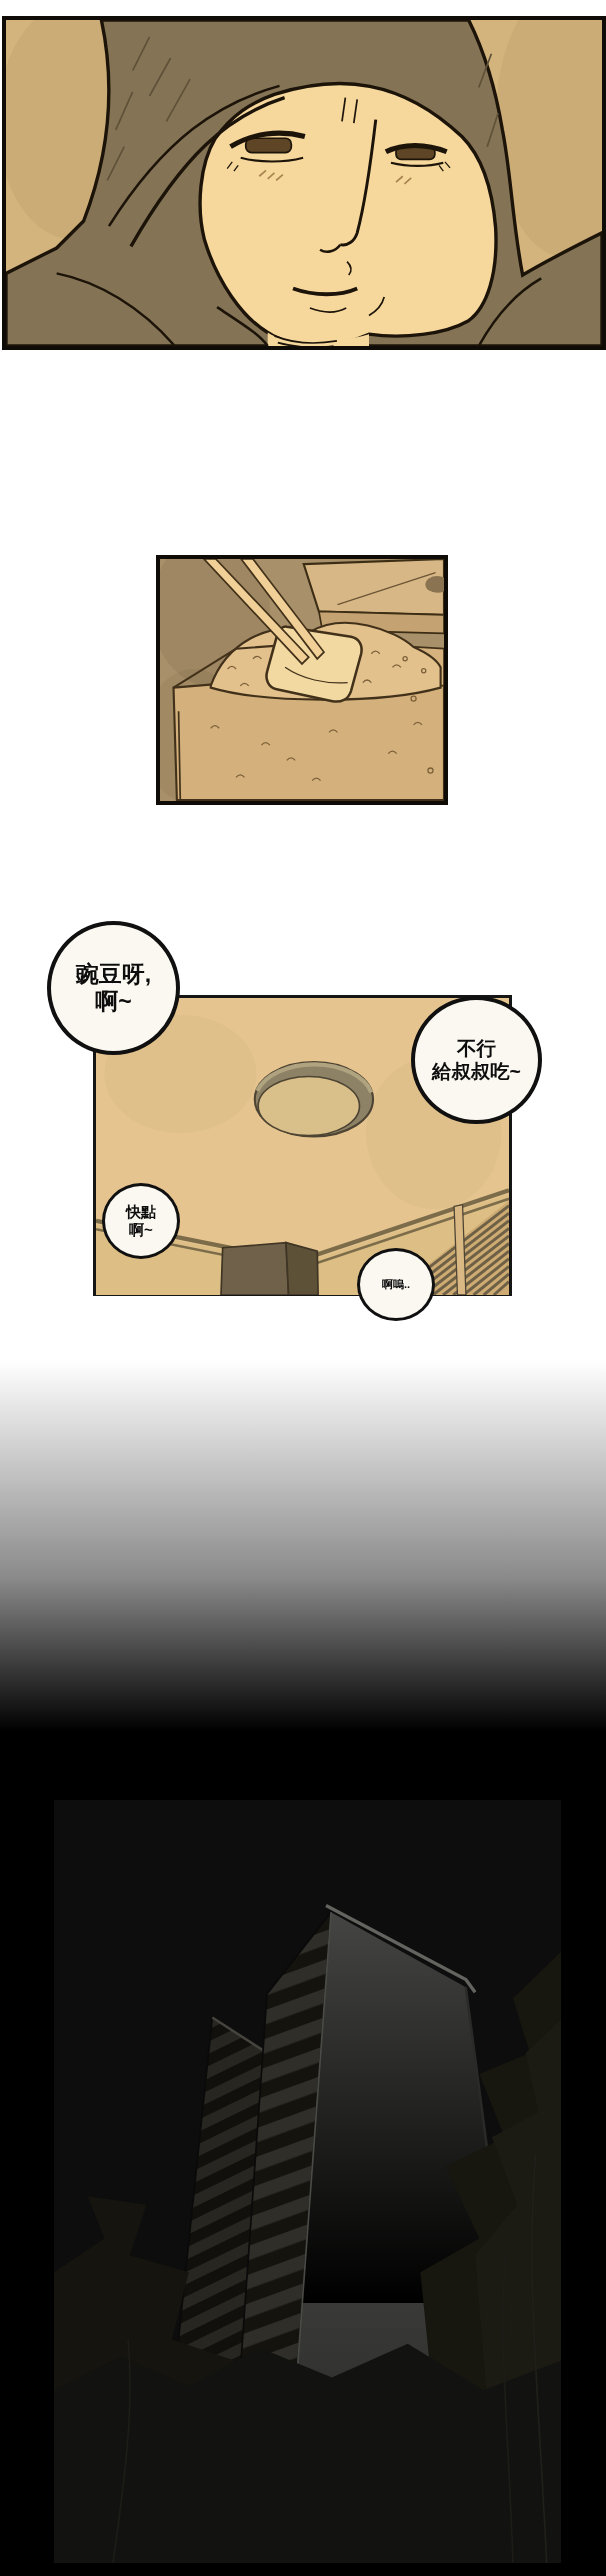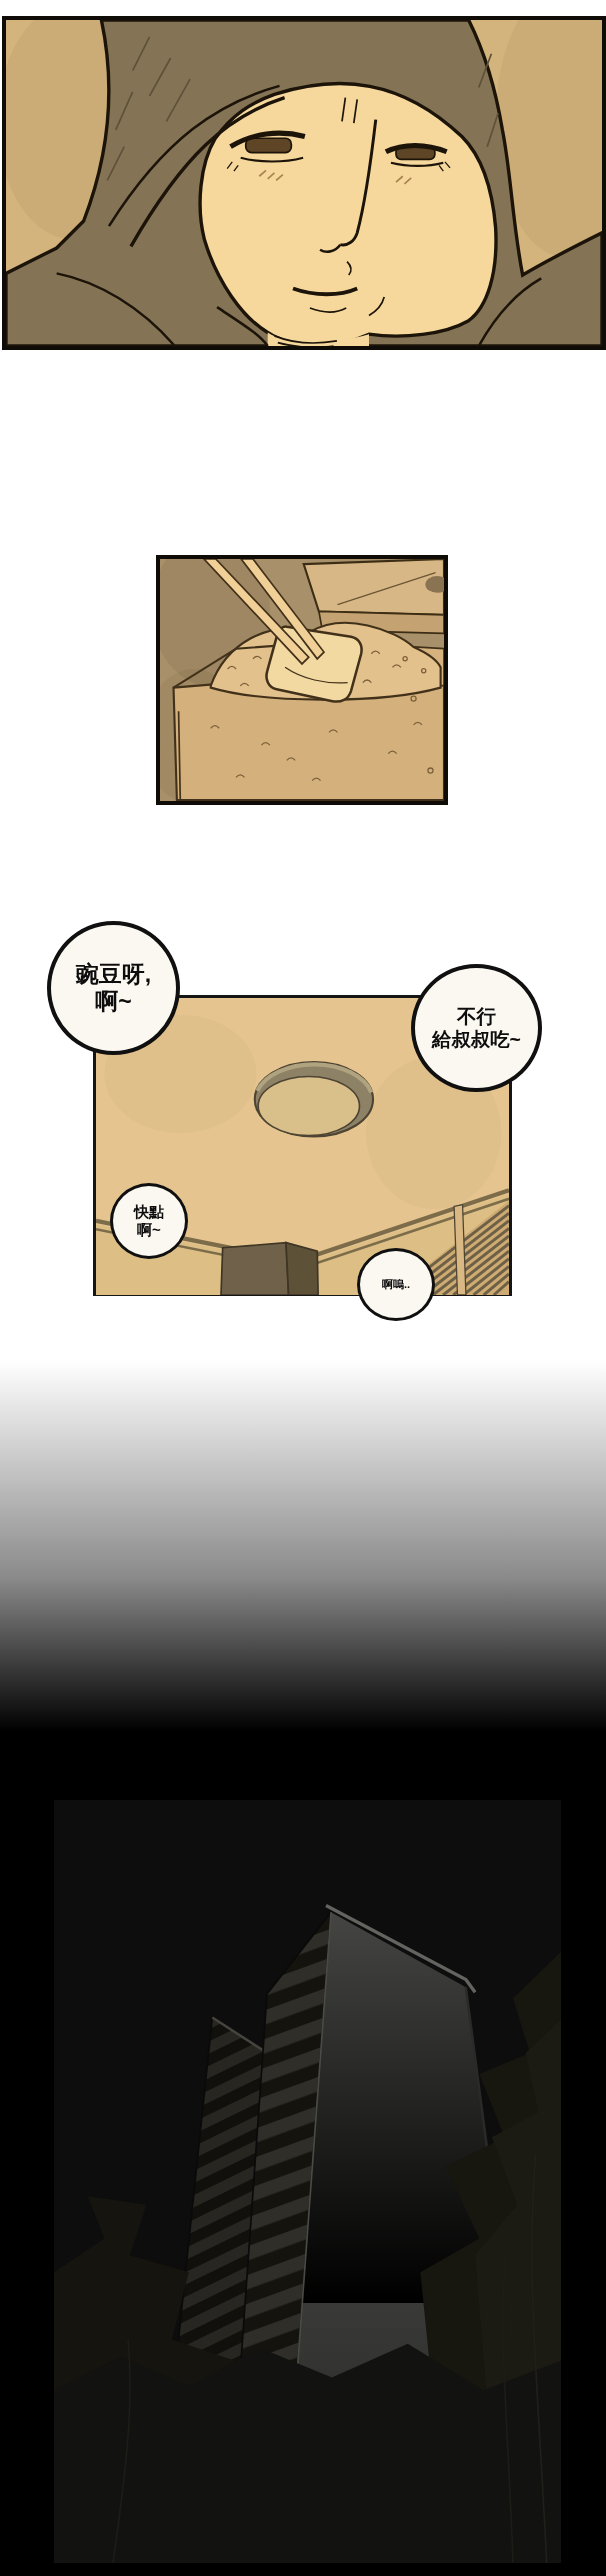--- a/index.html
+++ b/index.html
@@ -11,22 +11,22 @@
   .panel2{left:156px;top:555px;width:292px;height:250px;}
   .panel3{left:93px;top:995px;width:419px;height:303px;border:3.4px solid #151515;background:#e5c48f;}
   .gradient-strip{position:absolute;left:0;top:1296px;width:607px;height:1280px;
         background:linear-gradient(180deg,#ffffff 0%,#ffffff 5%,#8a8a8a 22%,#000000 34%,#000000 100%);}
   .night-panel{position:absolute;left:54px;top:1800px;width:507px;height:763px;background:#0d0d0d;}
   .night-panel svg{display:block;width:100%;height:100%;}
   .bubble{position:absolute;background:#fbf8f1;border:4.2px solid #101010;border-radius:50%;
         display:flex;flex-direction:column;align-items:center;justify-content:center;
         text-align:center;font-weight:bold;color:#0d0d0d;line-height:1.18;z-index:5;}
   .b1{left:47px;top:921px;width:125px;height:126px;font-size:23px;}
-  .b2{left:411px;top:964px;width:123px;height:120px;font-size:19.4px;}
-  .b3{left:110px;top:1183px;width:72px;height:70px;border-width:3.4px;font-size:15px;}
+  .b2{left:411px;top:996px;width:123px;height:120px;font-size:19.4px;}
+  .b3{left:102px;top:1183px;width:72px;height:70px;border-width:3.4px;font-size:15px;}
   .b4{left:357px;top:1248px;width:72px;height:67px;border-width:3.4px;font-size:11px;}
 </style>
 </head>
 <body>
 
 <div class="page">
 
   <div class="panel panel1">
     <svg viewBox="0 0 706 386" preserveAspectRatio="none">
       <rect x="0" y="0" width="706" height="386" fill="#d3b47c"></rect>

